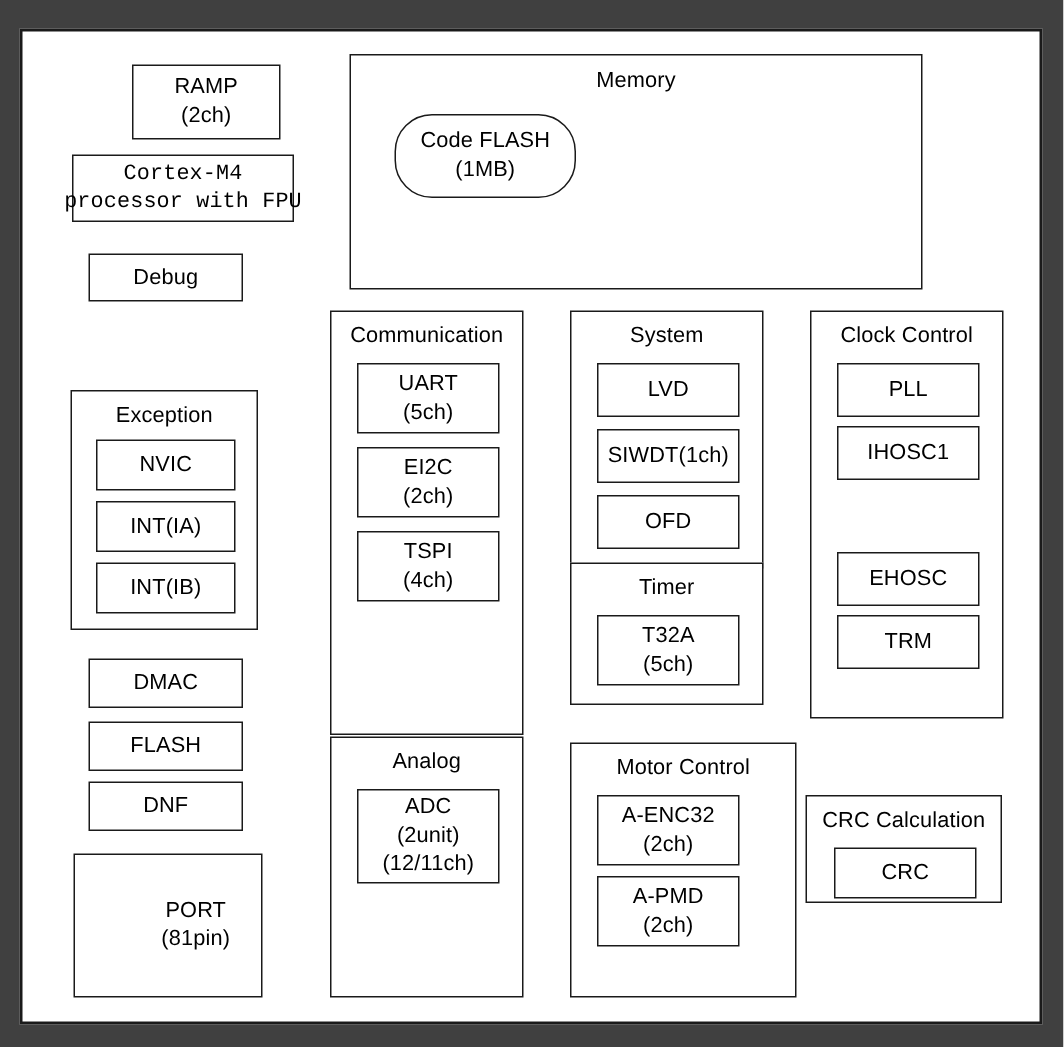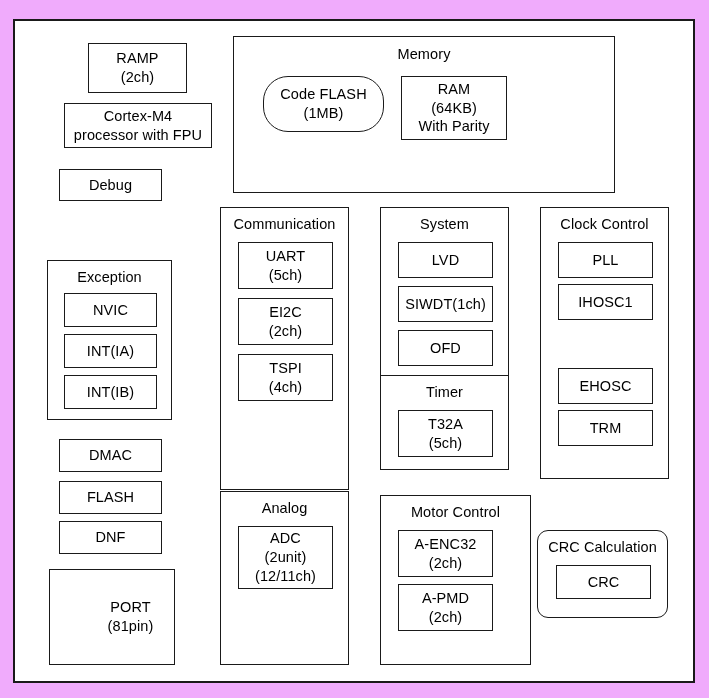--- a/index.html
+++ b/index.html
@@ -8,21 +8,21 @@
     background: #ffffff;
   }
   body {
     font-family: "Liberation Sans", sans-serif;
     -webkit-font-smoothing: antialiased;
   }
   #canvas {
     position: relative;
     width: 709px;
     height: 698px;
-    background: #f0abfc;
+    background: #404040;
     overflow: hidden;
   }
   
   .chip-frame {
     position: absolute;
     left: 13px;
     top: 19px;
     width: 682px;
     height: 664px;
     border: 2px solid #1a1a1a;
@@ -71,42 +71,37 @@
 <body>
 
 <div id="canvas">
   <div class="chip-frame">
 
     <div class="box" style="left:73px; top:22px; width:99px; height:50px;">
       <span class="line">RAMP</span>
       <span class="line">(2ch)</span>
     </div>
 
-    <div class="box" style="left:49px; top:82px; width:148px; height:45px;">
+    <div class="box" style="left:33px; top:82px; width:148px; height:45px;font-family:Liberation Mono, monospace;">
       <span class="line">Cortex-M4</span>
       <span class="line">processor with FPU</span>
     </div>
 
     <div class="box" style="left:44px; top:148px; width:103px; height:32px;">
       <span class="line">Debug</span>
     </div>
 
     <div class="group" style="left:218px; top:15px; width:382px; height:157px;">
       <div class="group-title" style="top:9px;">Memory</div>
 
       <div class="box" style="left:29px; top:39px; width:121px; height:56px;border-radius:25px;">
         <span class="line">Code FLASH</span>
         <span class="line">(1MB)</span>
       </div>
 
-      <div class="box" style="left:167px; top:39px; width:106px; height:64px;">
-        <span class="line">RAM</span>
-        <span class="line">(64KB)</span>
-        <span class="line">With Parity</span>
-      </div>
 
     </div>
 
     <div class="group" style="left:205px; top:186px; width:129px; height:283px;">
       <div class="group-title" style="top:8px;">Communication</div>
 
       <div class="box" style="left:17px; top:34px; width:95px; height:47px;">
         <span class="line">UART</span>
         <span class="line">(5ch)</span>
       </div>
@@ -218,21 +213,21 @@
         <span class="line">A-ENC32</span>
         <span class="line">(2ch)</span>
       </div>
 
       <div class="box" style="left:17px; top:88px; width:95px; height:47px;">
         <span class="line">A-PMD</span>
         <span class="line">(2ch)</span>
       </div>
     </div>
 
-    <div class="group" style="left:522px; top:509px; width:131px; height:88px;border-radius:11px;">
+    <div class="group" style="left:522px; top:509px; width:131px; height:72px;">
       <div class="group-title" style="top:8px;">CRC Calculation</div>
 
       <div class="box" style="left:18px; top:34px; width:95px; height:34px;">
         <span class="line">CRC</span>
       </div>
     </div>
 
   </div>
 </div>
 

